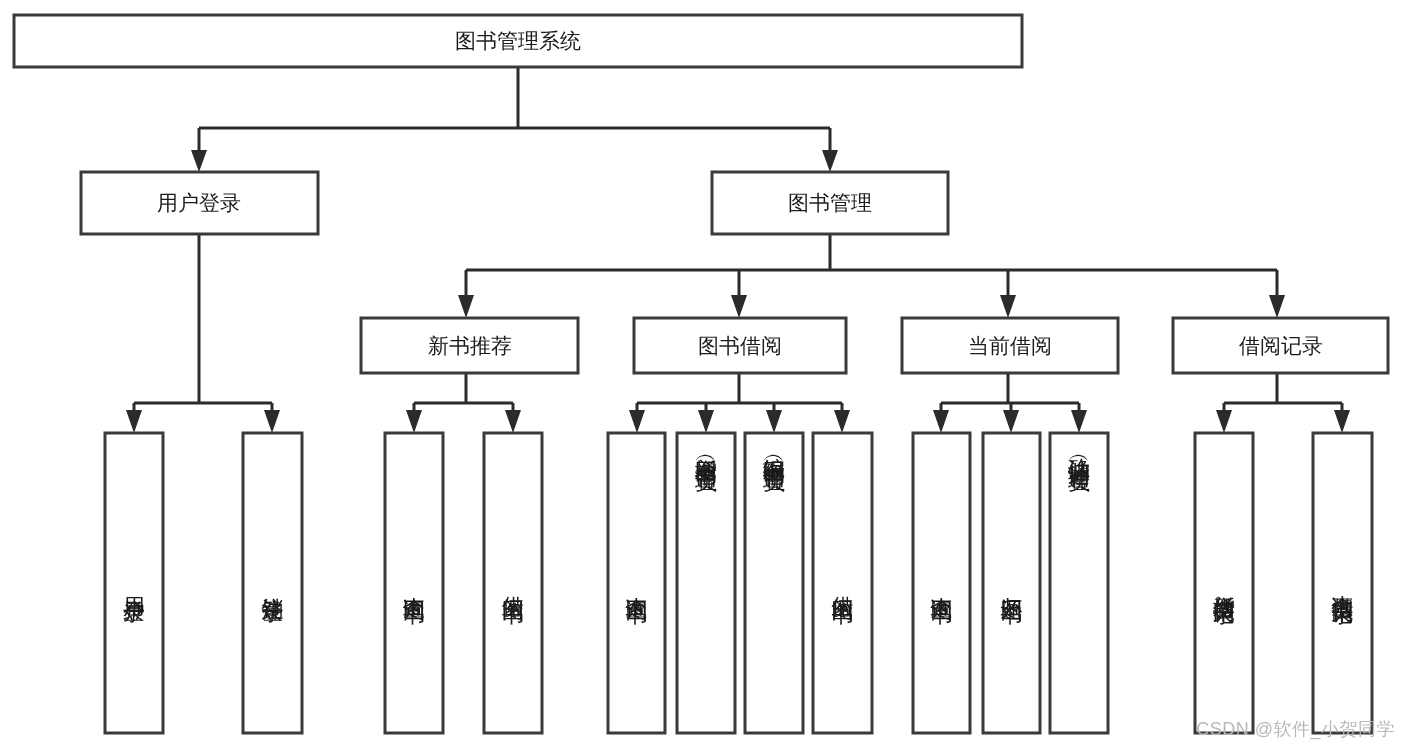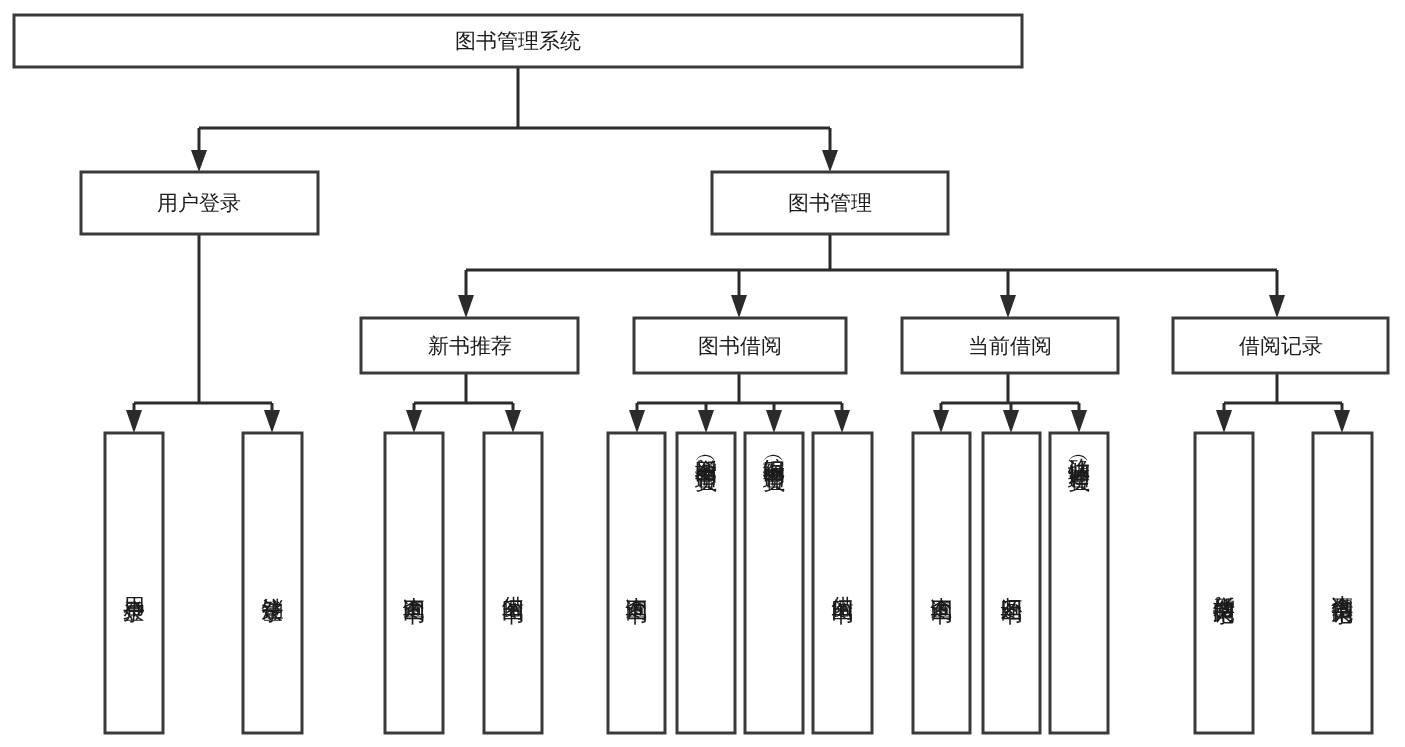--- a/index.html
+++ b/index.html
@@ -209,14 +209,15 @@
   <div class="leaf-label-wrap" style="left:608px; top:433px; width:57px; height:300px; display:flex; align-items:center; justify-content:center;">查询图书</div>
   <div class="leaf-label-wrap" style="left:677px; top:440px; width:58px; height:290px; display:flex; align-items:center; justify-content:flex-start;">新增图书（管理员）</div>
   <div class="leaf-label-wrap" style="left:745px; top:440px; width:58px; height:290px; display:flex; align-items:center; justify-content:flex-start;">编辑图书（管理员）</div>
   <div class="leaf-label-wrap" style="left:813px; top:433px; width:59px; height:300px; display:flex; align-items:center; justify-content:center;">借阅图书</div>
   <div class="leaf-label-wrap" style="left:913px; top:433px; width:57px; height:300px; display:flex; align-items:center; justify-content:center;">查询图书</div>
   <div class="leaf-label-wrap" style="left:983px; top:433px; width:57px; height:300px; display:flex; align-items:center; justify-content:center;">归还图书</div>
   <div class="leaf-label-wrap" style="left:1050px; top:440px; width:58px; height:290px; display:flex; align-items:center; justify-content:flex-start;">确认归还（管理员）</div>
   <div class="leaf-label-wrap" style="left:1195px; top:433px; width:58px; height:300px; display:flex; align-items:center; justify-content:center;">新增借阅记录</div>
   <div class="leaf-label-wrap" style="left:1313px; top:433px; width:59px; height:300px; display:flex; align-items:center; justify-content:center;">查询借阅记录</div>
 
+  <div class="watermark">CSDN @软件_小贺同学</div>
 
 </div>
 
 </body></html>

